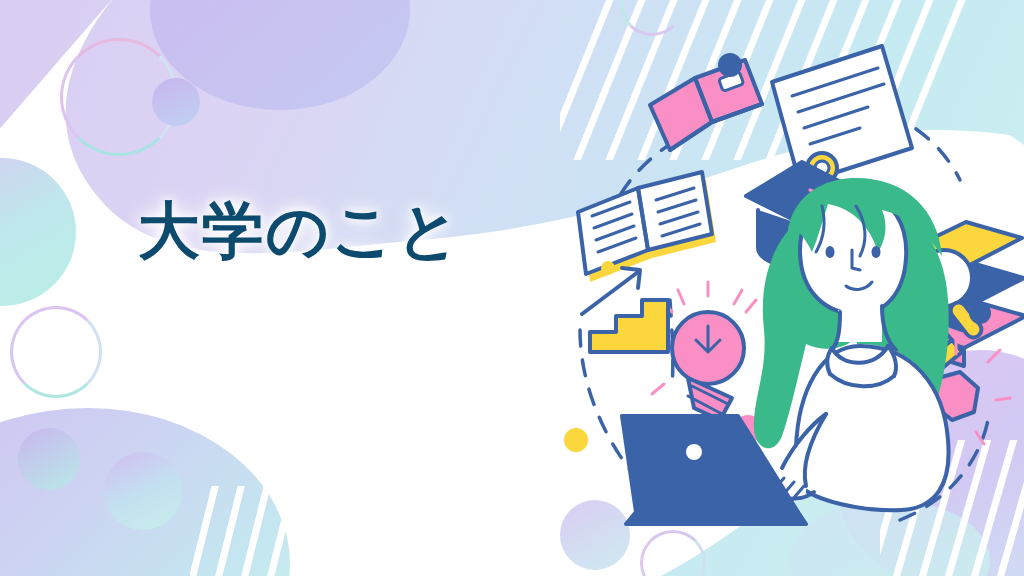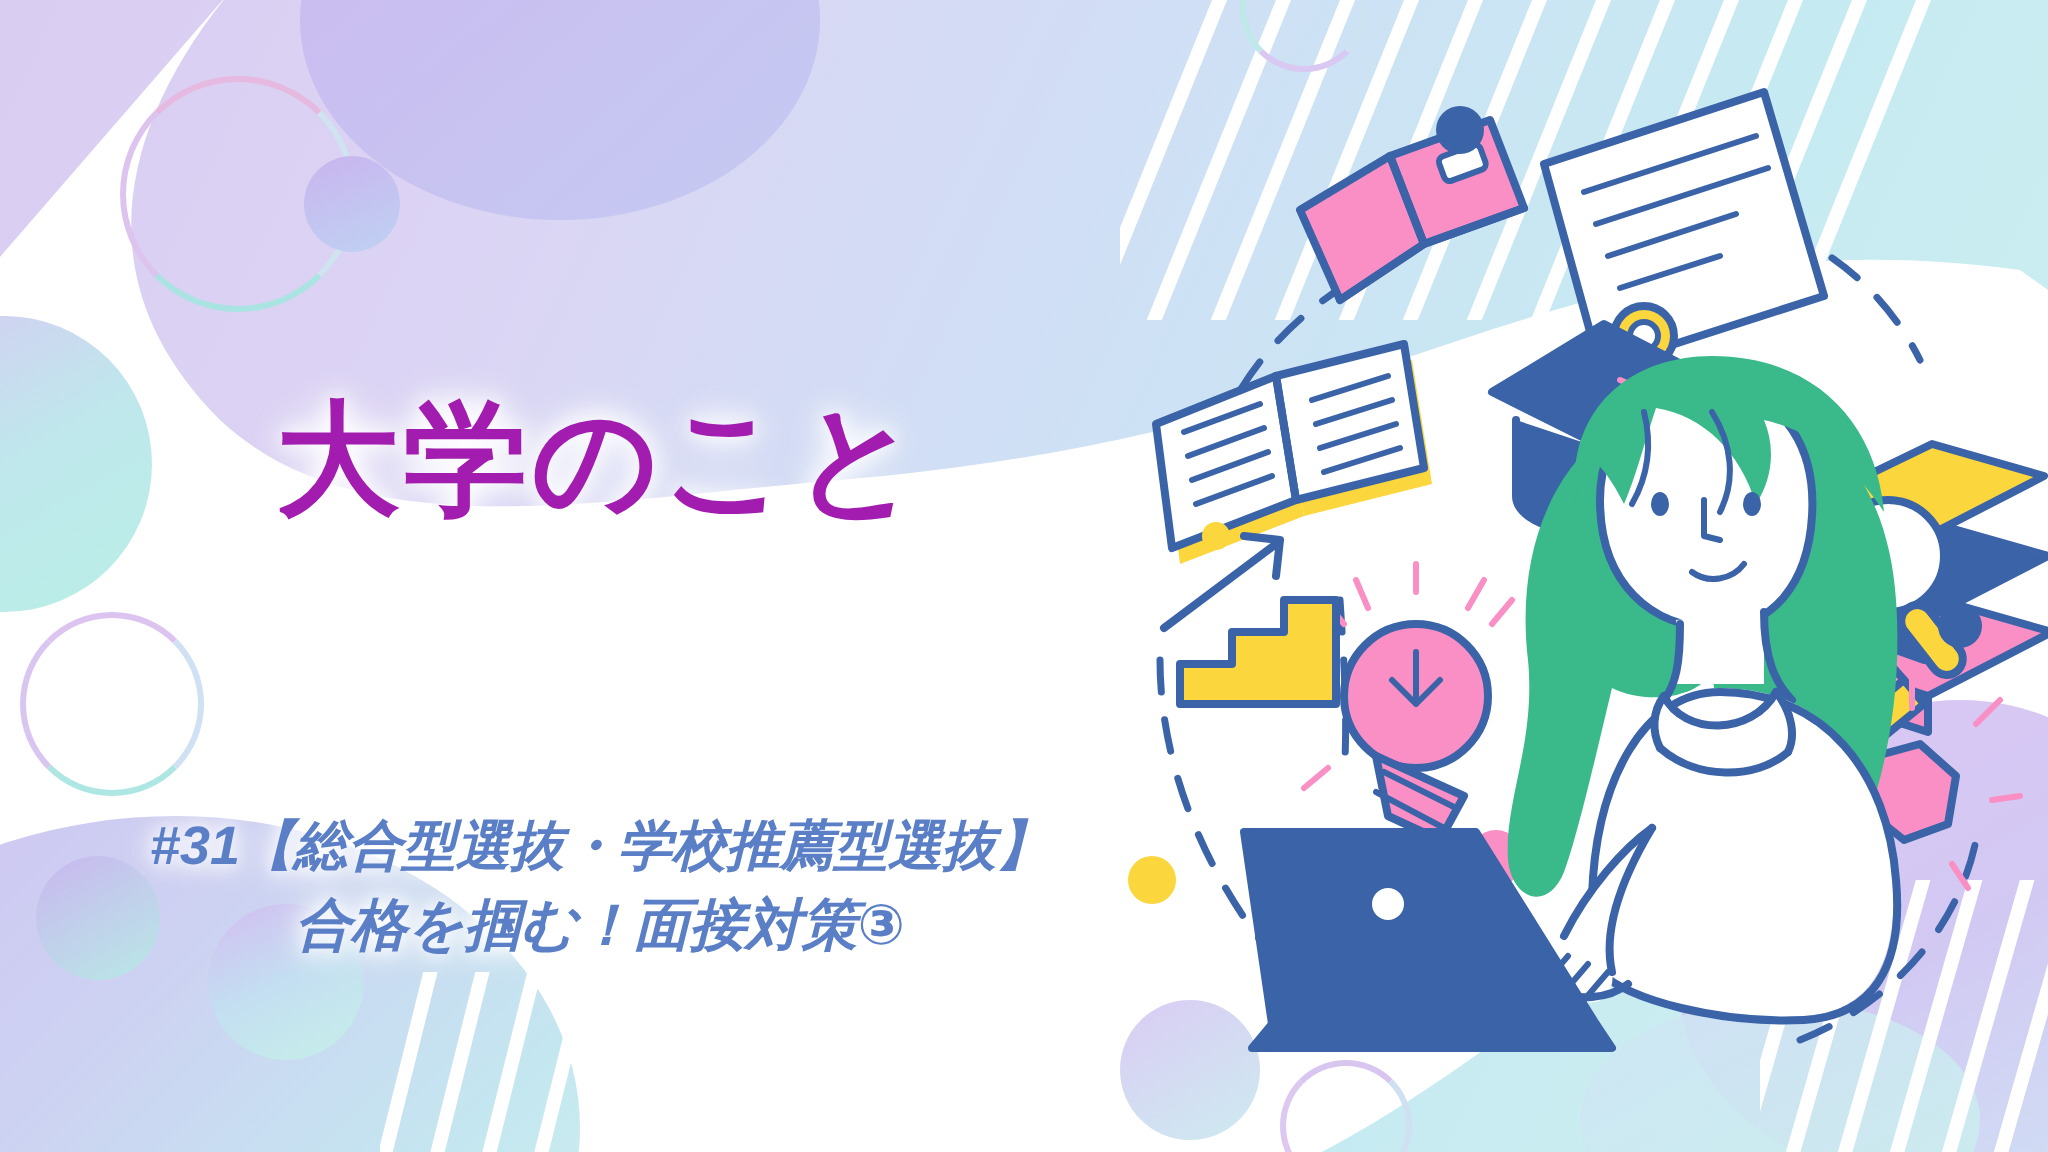--- a/index.html
+++ b/index.html
@@ -28,21 +28,21 @@
   .logo-bubble{position:relative;margin-left:-6px;display:flex;align-items:center;}
   .bubble-shape{position:absolute;border-radius:50%;}
   .logo-choto{position:relative;z-index:3;font-size:44px;line-height:1;font-weight:700;color:#ffffff;
     letter-spacing:0px;padding:0 6px;}
   .logo-tanken{font-size:64px;line-height:1;font-weight:700;letter-spacing:-1px;margin-left:2px;
     background:linear-gradient(120deg,#3c51a3 0%,#3b4f9f 55%,#5568b2 100%);
     -webkit-background-clip:text;background-clip:text;color:transparent;}
 
   
   .title-block{position:absolute;left:0;top:196px;width:600px;text-align:center;}
-  .title-line{color:#a21caf;font-weight:700;line-height:1.14;letter-spacing:2px;
+  .title-line{color:#0c4a6e;font-weight:700;line-height:1.14;letter-spacing:2px;
     text-shadow:0 0 10px #fff,0 0 16px #fff,0 0 22px #fff;}
   .title-line.l1{font-size:62px;}
   .title-line.l2{font-size:68px;margin-top:2px;}
 
   .sub-block{position:absolute;left:0;top:404px;width:600px;text-align:center;}
   .sub-line{color:#5a7fc6;font-weight:700;font-style:italic;line-height:1.45;letter-spacing:0px;
     text-shadow:0 0 8px #fff,0 0 14px #fff,0 0 20px #fff;}
   .sub-line.s1{font-size:27px;}
   .sub-line.s2{font-size:28px;}
 
@@ -136,24 +136,20 @@
   <div class="ring" style="left:640px;top:530px;width:60px;height:60px;border-width:3px;
               border-color:#d9c6f0 #cfe0f2 #b6e7e5 #dcc8f1;"></div>
   <div class="ring" style="left:620px;top:-28px;width:58px;height:58px;border-width:3px;
               border-color:#b8e9e6 #cfe2f2 #d9c8f1 #bfe8e8;"></div>
 
 
   <div class="title-block">
     <div class="title-line l1">大学のこと</div>
   </div>
 
-  <div class="sub-block">
-    <div class="sub-line s1">#31【総合型選抜・学校推薦型選抜】</div>
-    <div class="sub-line s2">合格を掴む！面接対策③</div>
-  </div>
 
   <div class="illus">
     <svg viewBox="0 0 464 576" xmlns="http://www.w3.org/2000/svg">
       <defs>
         <style>
           .ol{fill:none;stroke:#3b63a8;stroke-width:4;stroke-linecap:round;stroke-linejoin:round;}
           .olt{fill:none;stroke:#3b63a8;stroke-width:3;stroke-linecap:round;stroke-linejoin:round;}
           .dash{fill:none;stroke:#3b63a8;stroke-width:3.5;stroke-linecap:round;stroke-dasharray:16 14;}
           .pk{fill:#f98fc4;}
           .pkl{fill:none;stroke:#f98fc4;stroke-width:3;stroke-linecap:round;}

